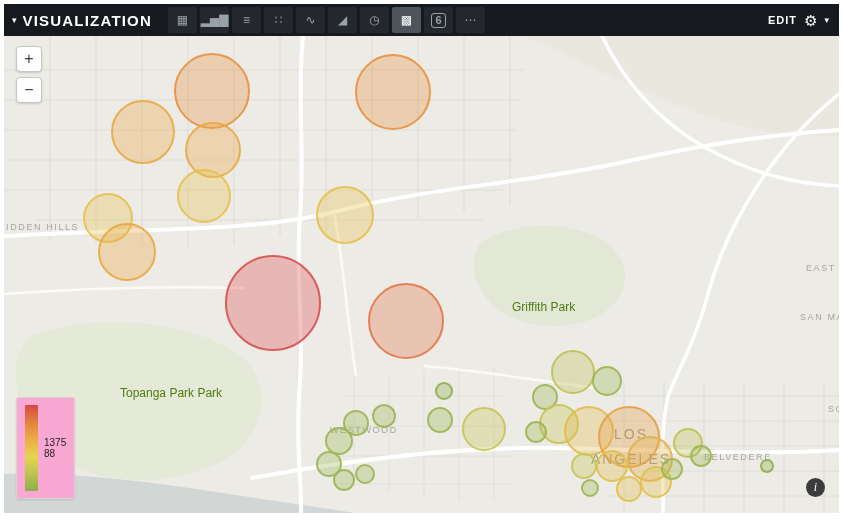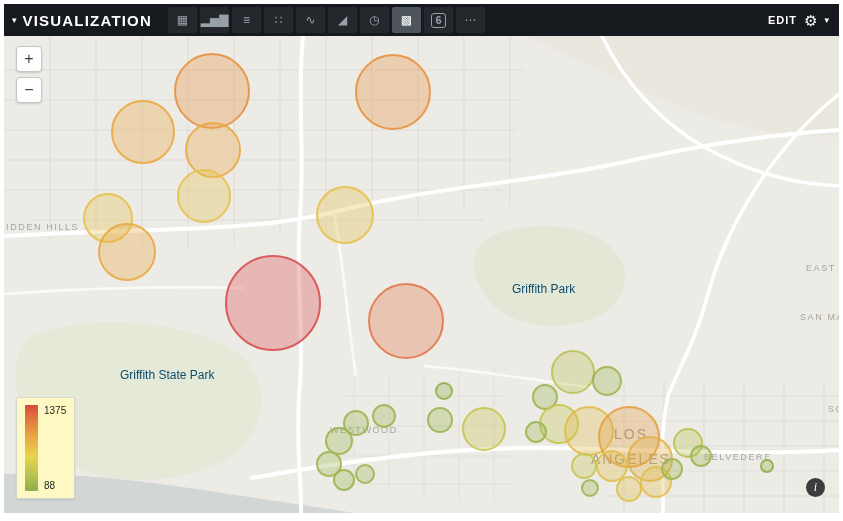--- a/index.html
+++ b/index.html
@@ -26,32 +26,32 @@
               letter-spacing:1px; cursor:pointer; }
   .gear-btn { background:none; border:none; color:#ffffff; font-size:15px; line-height:1; cursor:pointer; }
   .caret-btn { background:none; border:none; color:#ffffff; font-size:9px; cursor:pointer; }
 
   
   .map { position:relative; width:835px; height:477px; background:#edebe6; overflow:hidden; }
   .map svg.layer { position:absolute; left:0; top:0; width:835px; height:477px; }
   .labels { position:absolute; left:0; top:0; width:835px; height:477px; }
   .map-label { position:absolute; white-space:nowrap; }
   .map-label.district { font-size:9px; letter-spacing:1.6px; color:#a7a69d; }
-  .map-label.park { font-size:12px; color:#0c4a6e; }
+  .map-label.park { font-size:12px; color:#4d7c0f;margin-top:18px; }
   .map-label.city { font-size:14px; letter-spacing:2px; color:#98978c; width:86px;
                     white-space:normal; text-align:center; line-height:25px; }
 
   .zoomctl { position:absolute; left:12px; top:10px; display:flex; flex-direction:column; gap:5px; }
   .zoomctl button { width:26px; height:26px; background:#ffffff; border:1px solid #c7c7c2;
                     border-radius:4px; font-size:16px; color:#3d3d3d; cursor:pointer; line-height:1;
                     box-shadow:0 1px 2px rgba(0,0,0,.15); }
 
-  .legend { position:absolute; left:12px; bottom:14px; background:#fef9c3; border:1px solid #d6d6d1;
+  .legend { position:absolute; left:12px; bottom:14px; background:#f9a8d4; border:1px solid #d6d6d1;
             border-radius:2px; padding:7px 8px; display:flex; gap:6px;
-            box-shadow:0 1px 2px rgba(0,0,0,.12); }
+            box-shadow:0 1px 2px rgba(0,0,0,.12);align-items:center; }
   .legend .bar { width:13px; height:86px; border-radius:1px; }
   .lvals { display:flex; flex-direction:column; justify-content:space-between;
            font-size:10px; color:#1f1f1f; }
 
   .info-btn { position:absolute; right:14px; bottom:16px; width:19px; height:19px; border-radius:50%;
               background:#3c3c3c; color:#ffffff; border:none; cursor:pointer;
               font-family:"Liberation Serif", serif; font-style:italic; font-size:12px;
               display:flex; align-items:center; justify-content:center; }
 </style>
 </head>
@@ -129,21 +129,21 @@
       <path fill="none" stroke="#ffffff" stroke-width="3.5" stroke-linecap="round" d="M598 0 C618 42 652 84 702 112 C756 142 800 148 835 150"></path>
       <path fill="none" stroke="#ffffff" stroke-width="3.5" stroke-linecap="round" d="M835 58 C770 110 722 190 704 258 C692 304 676 330 664 360 C655 400 660 440 659 477"></path>
       <path fill="none" stroke="#fbfaf7" stroke-width="2.5" d="M0 258 C80 252 160 250 240 252"></path>
       <path fill="none" stroke="#fbfaf7" stroke-width="2.5" d="M330 176 C340 230 344 290 352 340"></path>
       <path fill="none" stroke="#fbfaf7" stroke-width="2.5" d="M420 330 C470 334 530 344 590 352"></path>
     </svg>
 
     <div class="labels">
         <span class="map-label district" style="left: -6px; top: 186px;">HIDDEN HILLS</span>
         <span class="map-label park" style="left: 508px; top: 246px;">Griffith Park</span>
-        <span class="map-label park" style="left: 116px; top: 332px;">Griffith State Park</span>
+        <span class="map-label park" style="left: 116px; top: 332px;">Topanga Park Park</span>
         <span class="map-label district" style="left: 326px; top: 389px;">WESTWOOD</span>
         <span class="map-label city" style="left: 584px; top: 386px;">LOS ANGELES</span>
         <span class="map-label district" style="left: 700px; top: 416px;">BELVEDERE</span>
         <span class="map-label district" style="left: 802px; top: 227px;">EAST</span>
         <span class="map-label district" style="left: 796px; top: 276px;">SAN MA</span>
         <span class="map-label district" style="left: 824px; top: 368px;">SO</span>
       </div>
 
     <svg class="layer" viewBox="0 0 835 477" preserveAspectRatio="none">
         <circle cx="208" cy="55" r="37" fill="#e8913f" fill-opacity="0.33" stroke="#e8913f" stroke-opacity="0.9" stroke-width="2"></circle>

